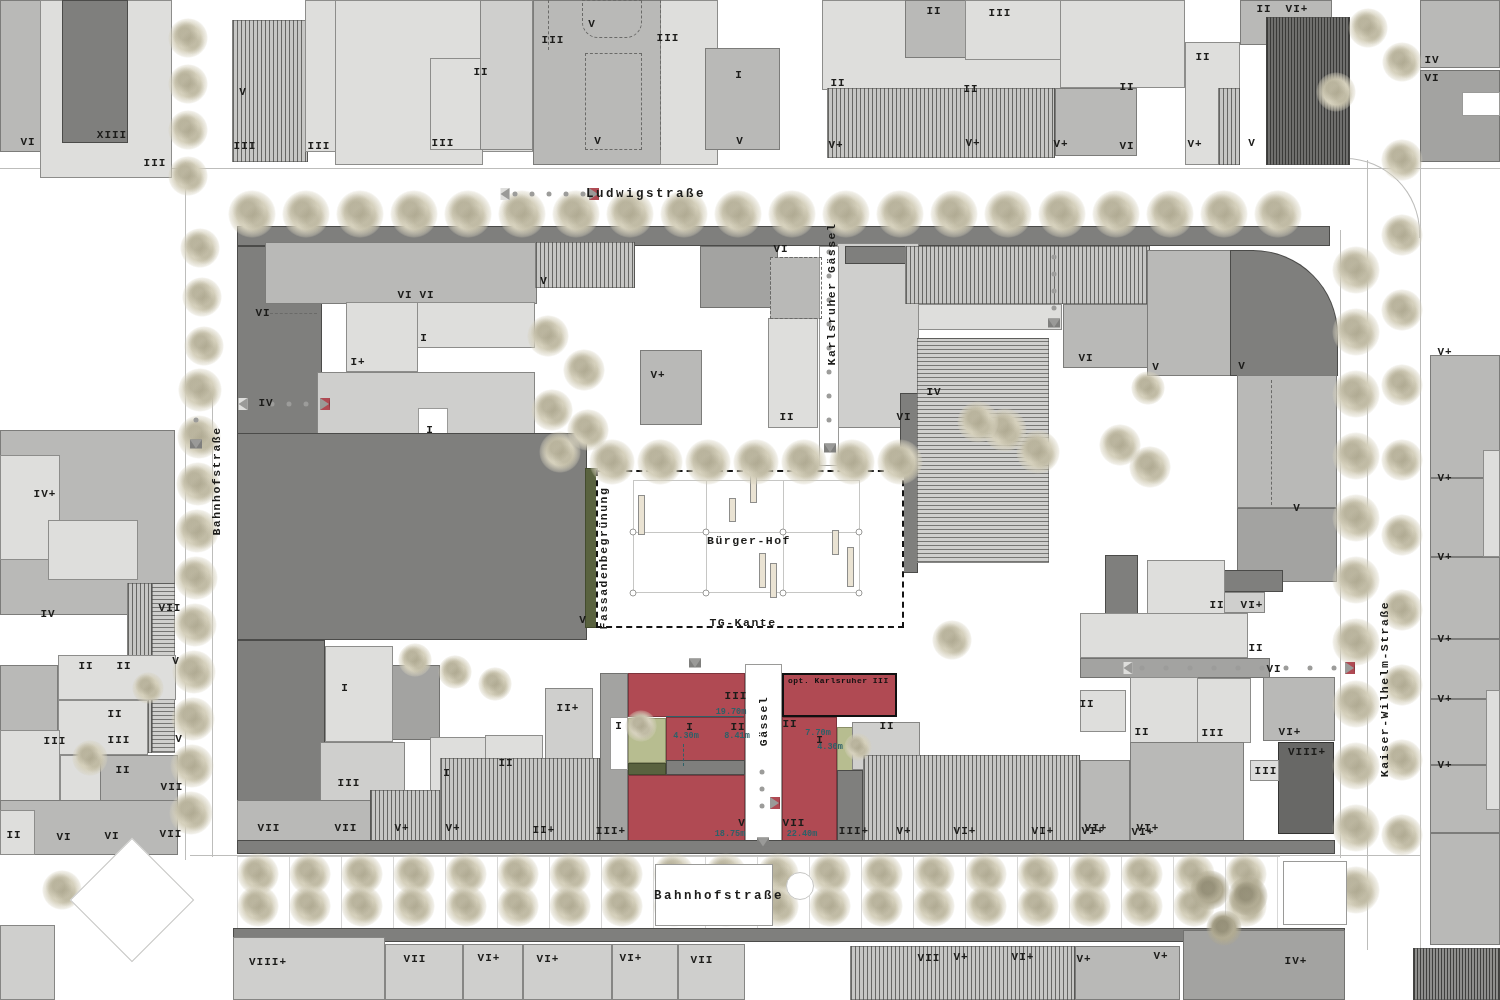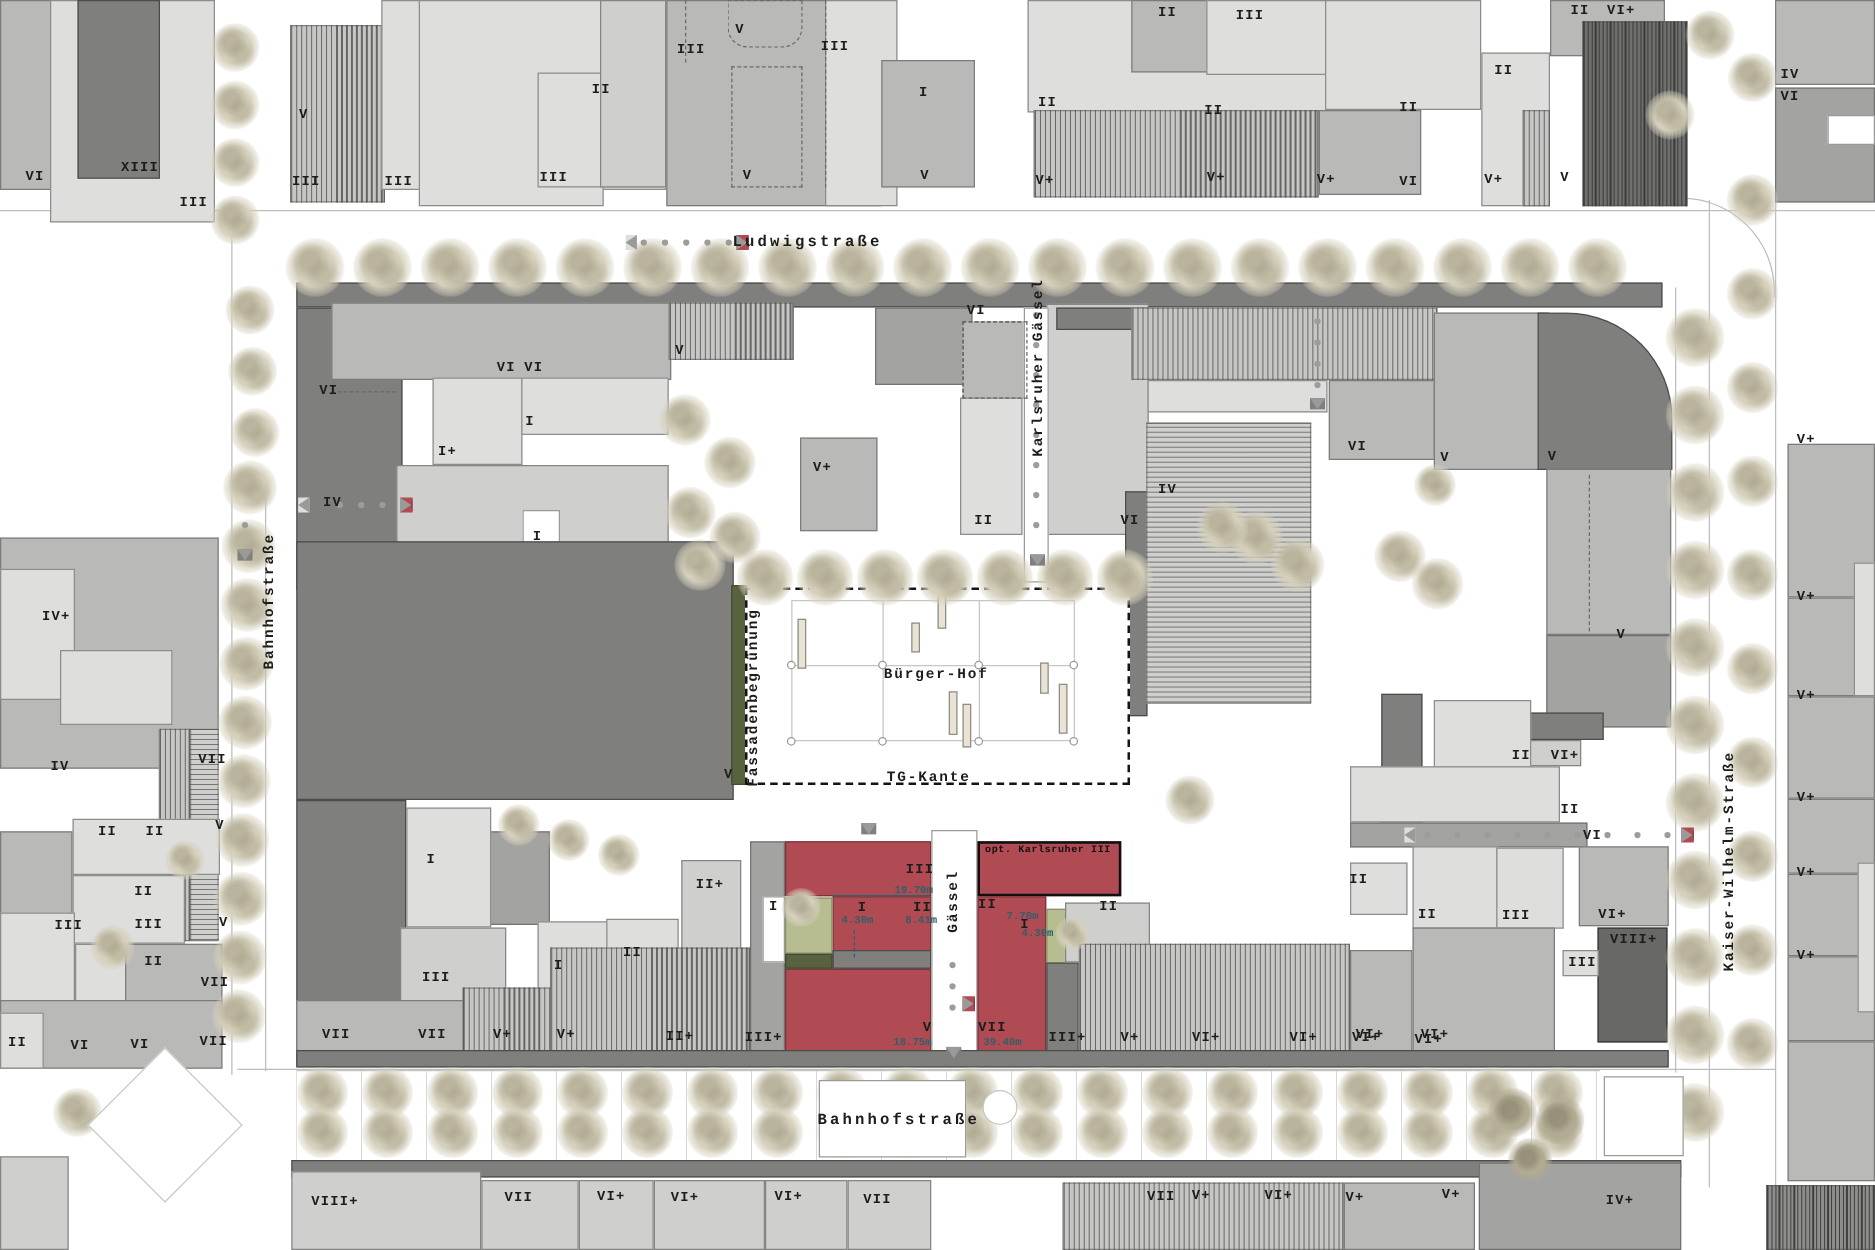--- a/index.html
+++ b/index.html
@@ -529,21 +529,21 @@
     <div class="fl" style="left: 1023px; top: 957px;">VI+</div>
     <div class="fl" style="left: 1084px; top: 959px;">V+</div>
     <div class="fl" style="left: 1161px; top: 956px;">V+</div>
     <div class="fl" style="left: 1296px; top: 961px;">IV+</div>
     <div class="dim" style="left: 731px; top: 712px;">19.70m</div>
     <div class="dim" style="left: 686px; top: 736px;">4.30m</div>
     <div class="dim" style="left: 737px; top: 736px;">8.41m</div>
     <div class="dim" style="left: 818px; top: 733px;">7.70m</div>
     <div class="dim" style="left: 830px; top: 747px;">4.30m</div>
     <div class="dim" style="left: 730px; top: 834px;">18.75m</div>
-    <div class="dim" style="left: 802px; top: 834px;">39.40m</div>
+    <div class="dim" style="left: 802px; top: 834px;">22.40m</div>
     <div class="slabel" style="left:646px;top:194px">Ludwigstraße</div>
     <div class="slabel v sm" style="left:216px;top:481px">Bahnhofstraße</div>
     <div class="slabel v sm" style="left:1384px;top:689px">Kaiser-Wilhelm-Straße</div>
     <div class="slabel" style="left:719px;top:896px">Bahnhofstraße</div>
     <div class="slabel v sm" style="left:831px;top:294px">Karlsruher Gässel</div>
     <div class="slabel v sm" style="left:763px;top:721px">Gässel</div>
     <div class="slabel sm" style="left:749px;top:540px">Bürger-Hof</div>
     <div class="slabel sm" style="left:743px;top:622px">TG-Kante</div>
     <div class="slabel v sm" style="left:603px;top:558px">Fassadenbegrünung</div>
     <div class="optlbl" style="left:788px;top:680px">opt. Karlsruher III</div>

